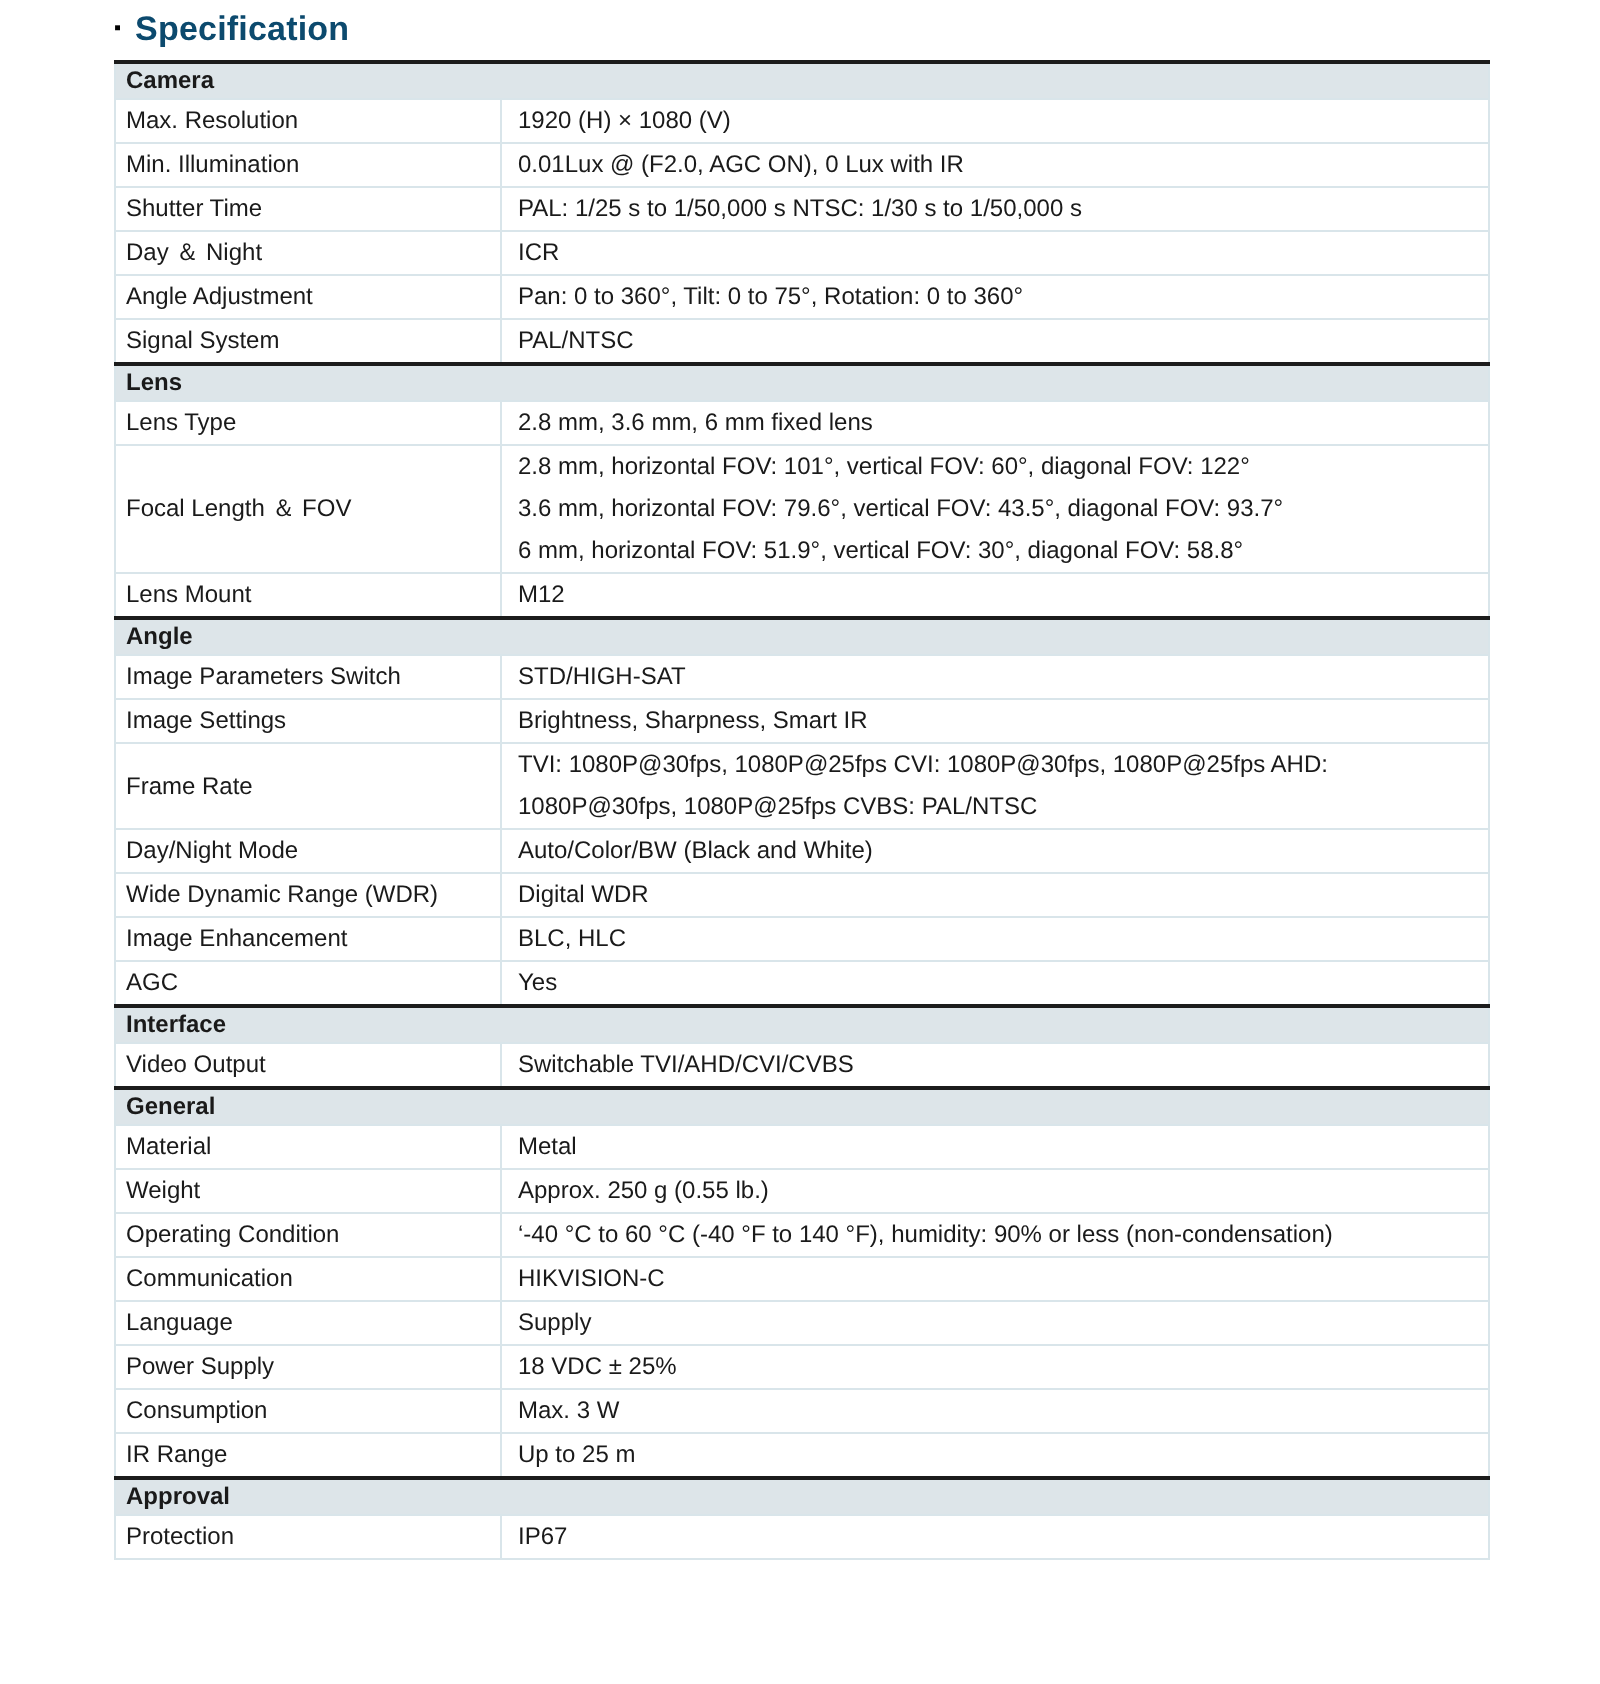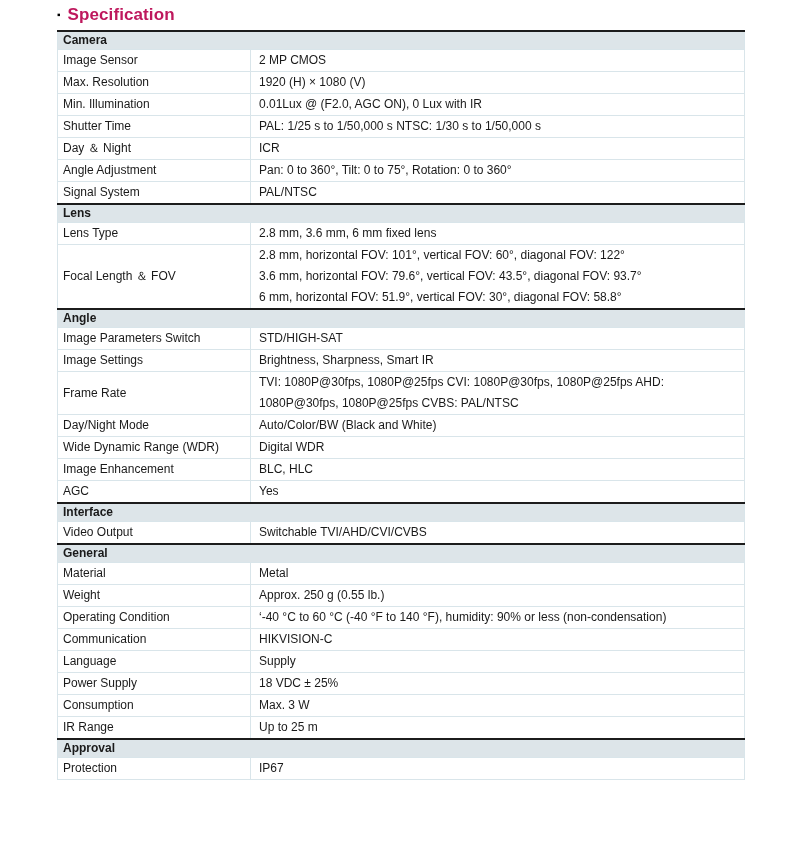--- a/index.html
+++ b/index.html
@@ -17,21 +17,21 @@
     overflow:hidden;
   }
   .page{padding:5px 0 0 57px;}
   .title-row{
     display:flex;align-items:center;margin:0 0 5px 0;height:20px;
   }
   .title-bullet{
     font-size:10px;line-height:20px;color:#000;margin-right:7px;
   }
   .page-title{
-    font-size:17px;font-weight:bold;color:#be185d;letter-spacing:0.1px;
+    font-size:17px;font-weight:bold;color:#0c4a6e;letter-spacing:0.1px;
   }
   table.spec{
     width:687px;border-collapse:collapse;table-layout:fixed;
     font-size:12px;color:var(--text);
   }
   col.c-label{width:193px;}
   col.c-value{width:494px;}
   td{
     border:1px solid var(--grid-line);
     padding:0;vertical-align:middle;
@@ -60,28 +60,20 @@
     <colgroup>
       <col class="c-label">
       <col class="c-value">
     </colgroup>
     <tbody>
         <tr class="section-row">
           <td colspan="2">Camera</td>
         </tr>
         <tr>
           <td class="label-cell">
-            <div class="cell-line">Image Sensor</div>
-          </td>
-          <td class="value-cell">
-            <div class="cell-line">2 MP CMOS</div>
-          </td>
-        </tr>
-        <tr>
-          <td class="label-cell">
             <div class="cell-line">Max. Resolution</div>
           </td>
           <td class="value-cell">
             <div class="cell-line">1920 (H) × 1080 (V)</div>
           </td>
         </tr>
         <tr>
           <td class="label-cell">
             <div class="cell-line">Min. Illumination</div>
           </td>
@@ -133,20 +125,28 @@
           </td>
         </tr>
         <tr>
           <td class="label-cell">
             <div class="cell-line">Focal Length ＆ FOV</div>
           </td>
           <td class="value-cell">
             <div class="cell-line">2.8 mm, horizontal FOV: 101°, vertical FOV: 60°, diagonal FOV: 122°</div>
             <div class="cell-line">3.6 mm, horizontal FOV: 79.6°, vertical FOV: 43.5°, diagonal FOV: 93.7°</div>
             <div class="cell-line">6 mm, horizontal FOV: 51.9°, vertical FOV: 30°, diagonal FOV: 58.8°</div>
+          </td>
+        </tr>
+        <tr>
+          <td class="label-cell">
+            <div class="cell-line">Lens Mount</div>
+          </td>
+          <td class="value-cell">
+            <div class="cell-line">M12</div>
           </td>
         </tr>
         <tr class="section-row">
           <td colspan="2">Angle</td>
         </tr>
         <tr>
           <td class="label-cell">
             <div class="cell-line">Image Parameters Switch</div>
           </td>
           <td class="value-cell">

